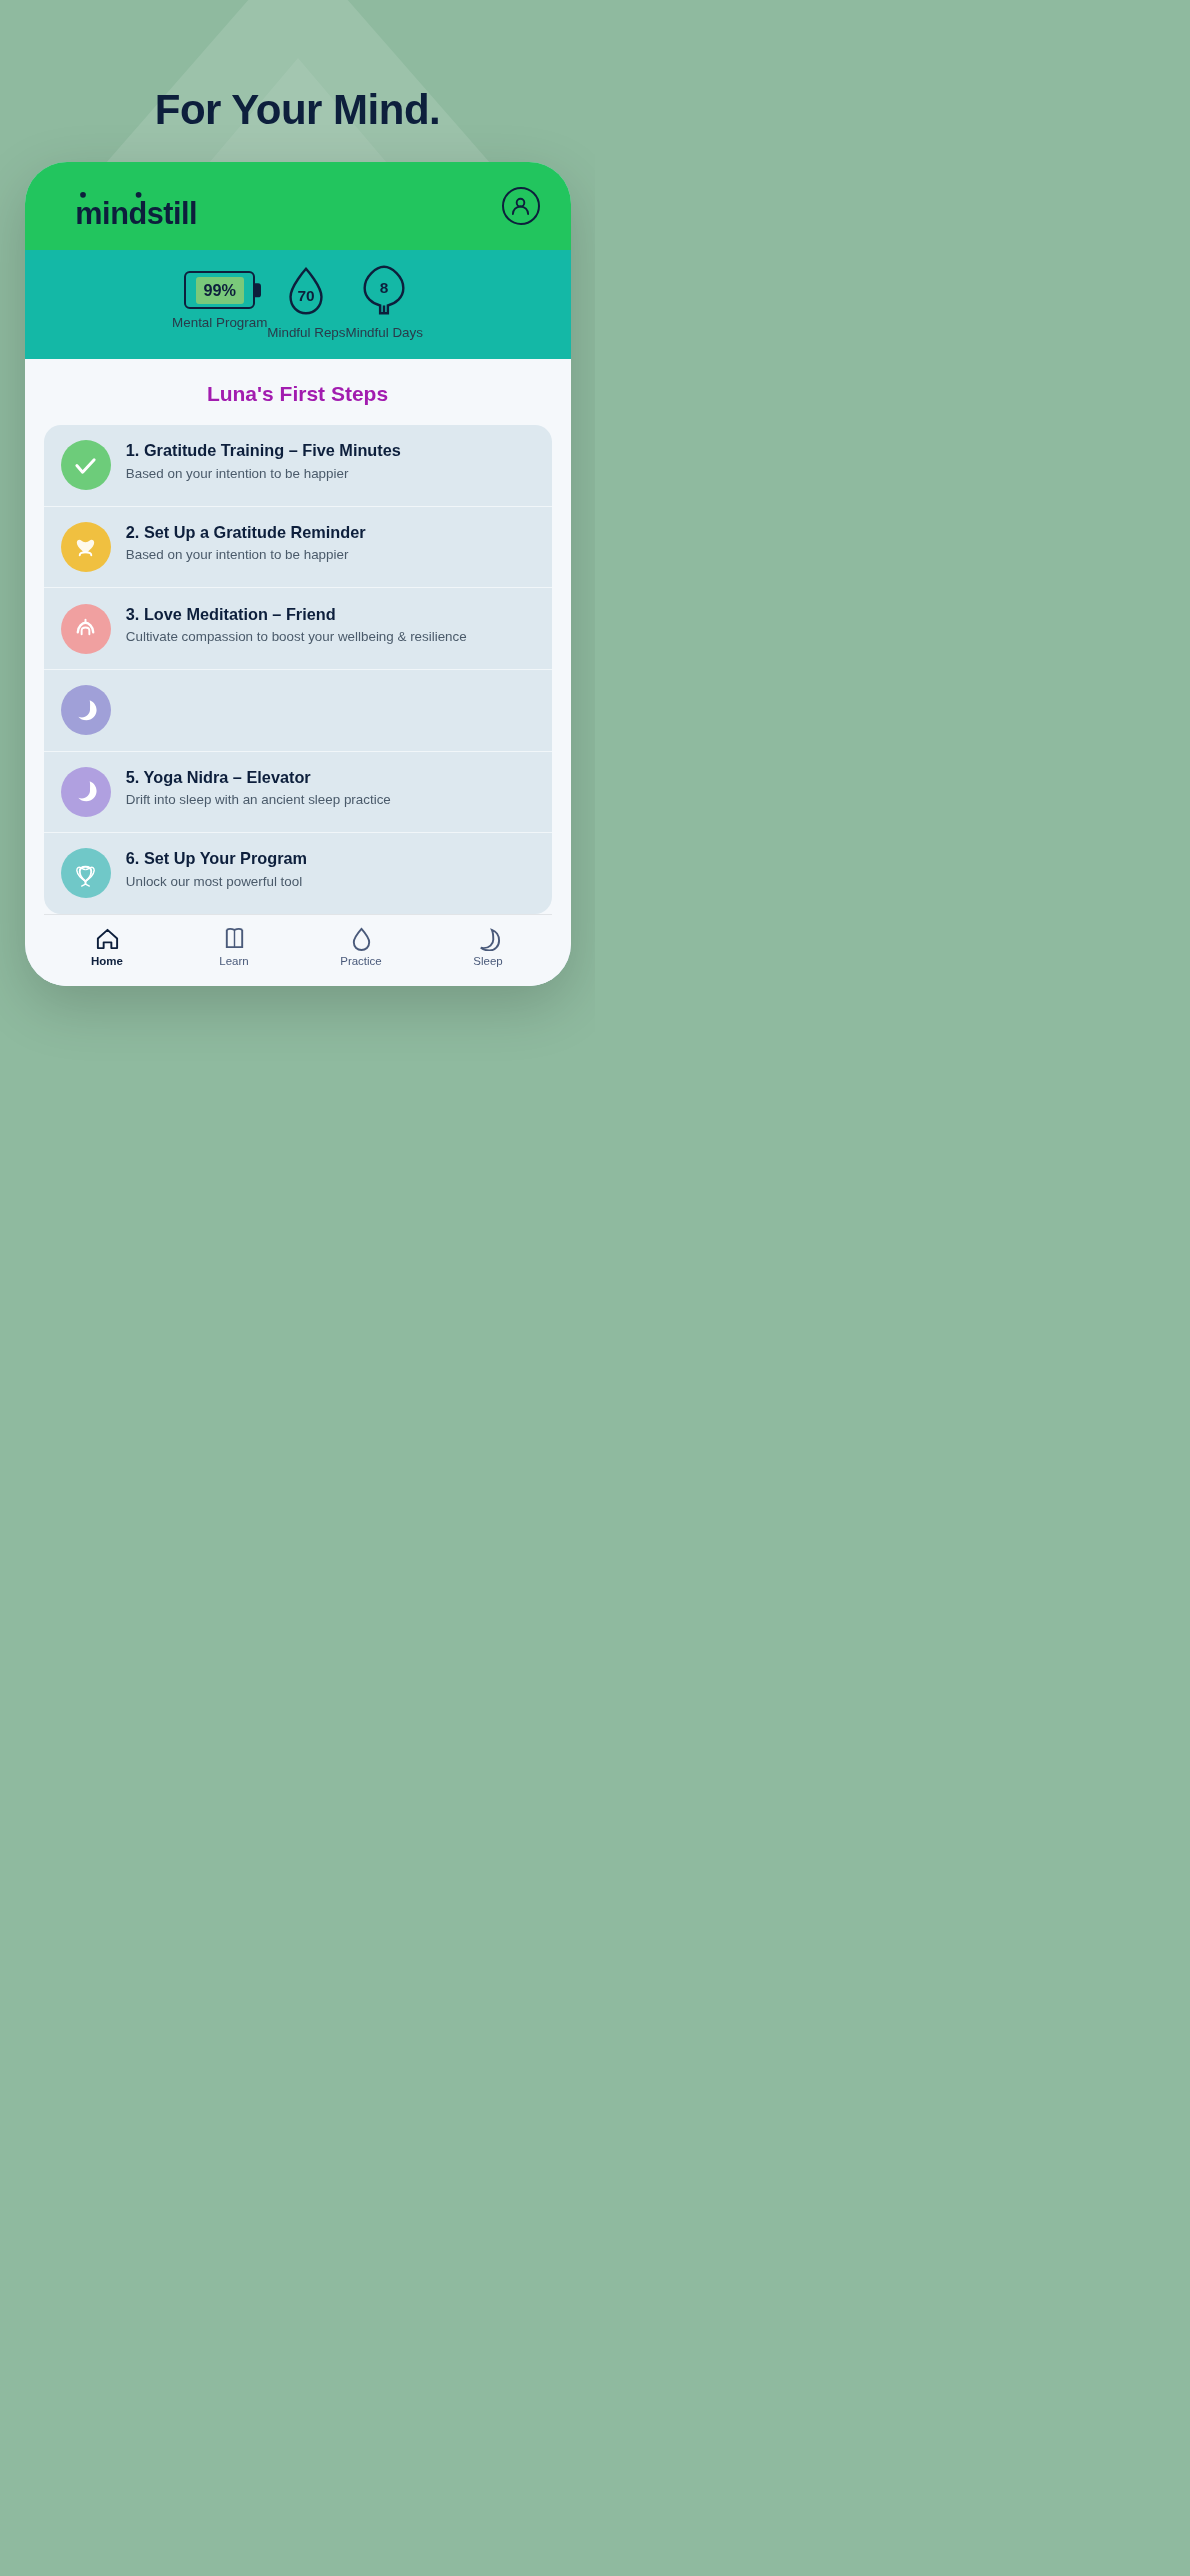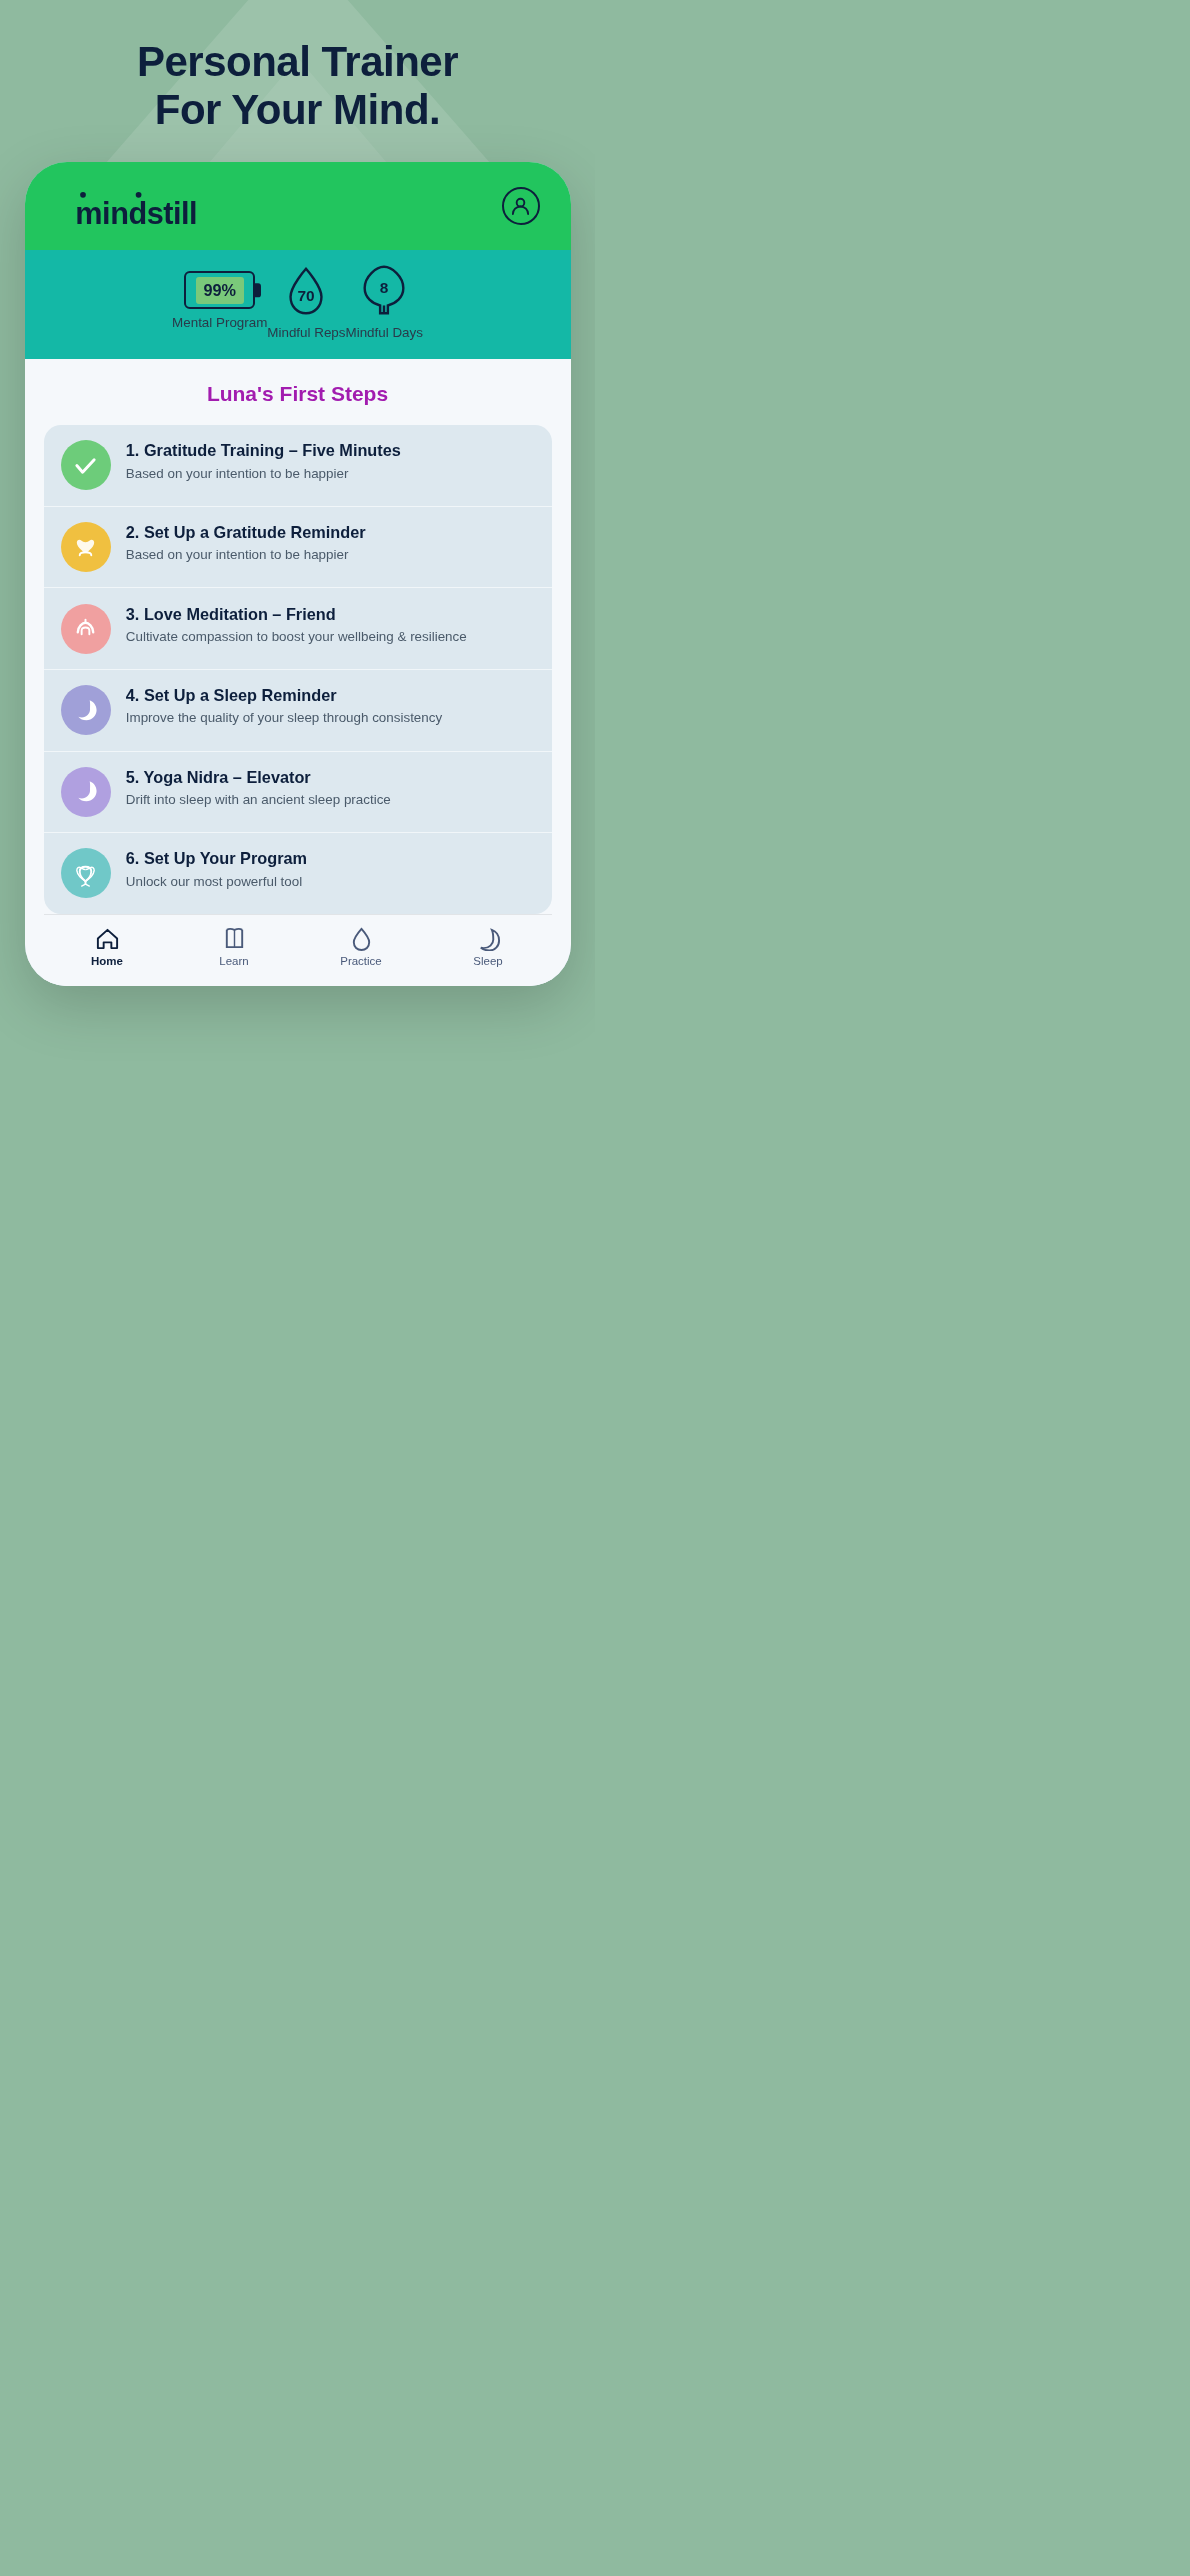--- a/index.html
+++ b/index.html
@@ -275,21 +275,21 @@
     
     svg { display: block; }
   </style>
 </head>
 <body>
 
 <div class="bg-decor"></div>
 
 <div class="page-heading">
   <h1>
-    <span>Personal Trainer</span><br>
+    <br>
     <span>For Your Mind.</span>
   </h1>
 </div>
 
 <div class="phone-frame">
 
   <div class="app-header">
     <div class="app-logo">
       <svg width="192" height="46" viewBox="0 0 200 48" style="font-size:34px">
 
@@ -379,24 +379,20 @@
           <div class="step-desc">Cultivate compassion to boost your wellbeing &amp; resilience</div>
         </div>
       </div>
 
       <div class="step-item">
         <div class="step-icon purple">
           <svg width="27" height="27" viewBox="0 0 28 28">
             <path d="M20 14 C20 19.5 15.5 24 10 24 C8.5 24 7 23.7 5.7 23.1 C8 25.8 11.5 27.5 15.5 27.5 C22.4 27.5 28 21.9 28 15 C28 9.5 24.5 4.8 19.5 3 C20.4 5.4 20 11.5 20 14Z" fill="white" transform="scale(0.85) translate(2,1)"></path>
           </svg>
         </div>
-        <div class="step-text">
-          <div class="step-title">4. Set Up a Sleep Reminder</div>
-          <div class="step-desc">Improve the quality of your sleep through consistency</div>
-        </div>
       </div>
 
       <div class="step-item">
         <div class="step-icon lavender">
           <svg width="27" height="27" viewBox="0 0 28 28">
             <path d="M20 14 C20 19.5 15.5 24 10 24 C8.5 24 7 23.7 5.7 23.1 C8 25.8 11.5 27.5 15.5 27.5 C22.4 27.5 28 21.9 28 15 C28 9.5 24.5 4.8 19.5 3 C20.4 5.4 20 11.5 20 14Z" fill="white" transform="scale(0.85) translate(2,1)"></path>
           </svg>
         </div>
         <div class="step-text">
           <div class="step-title">5. Yoga Nidra – Elevator</div>

